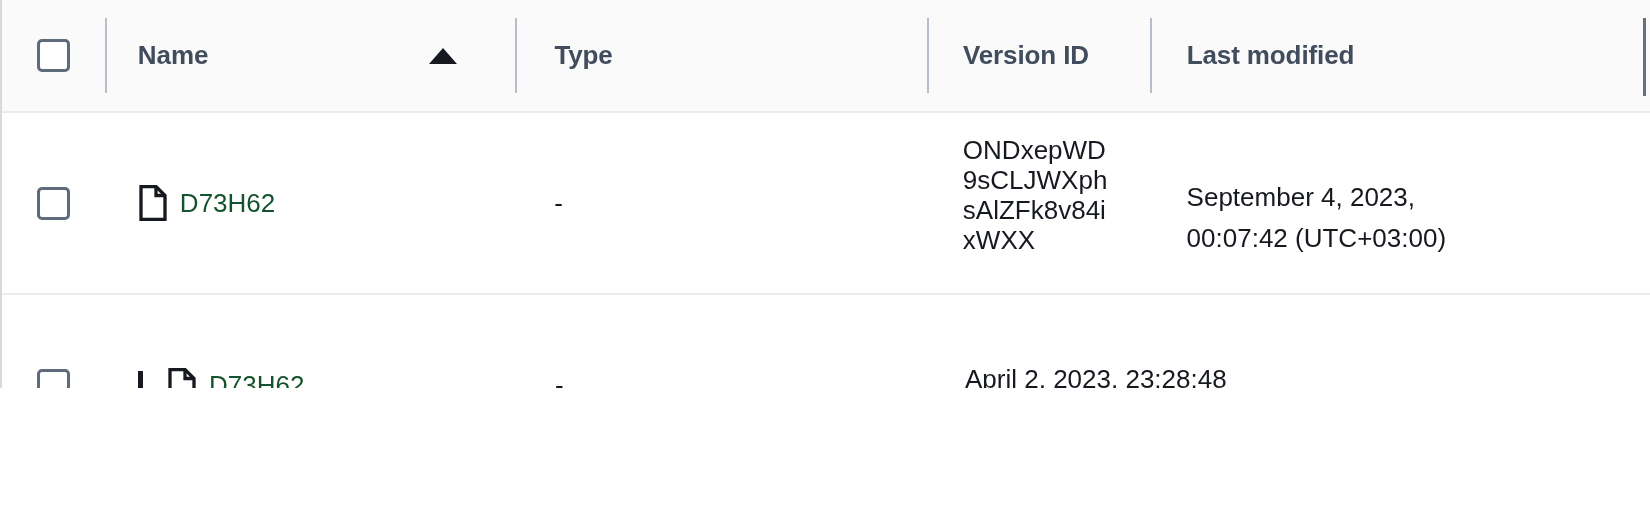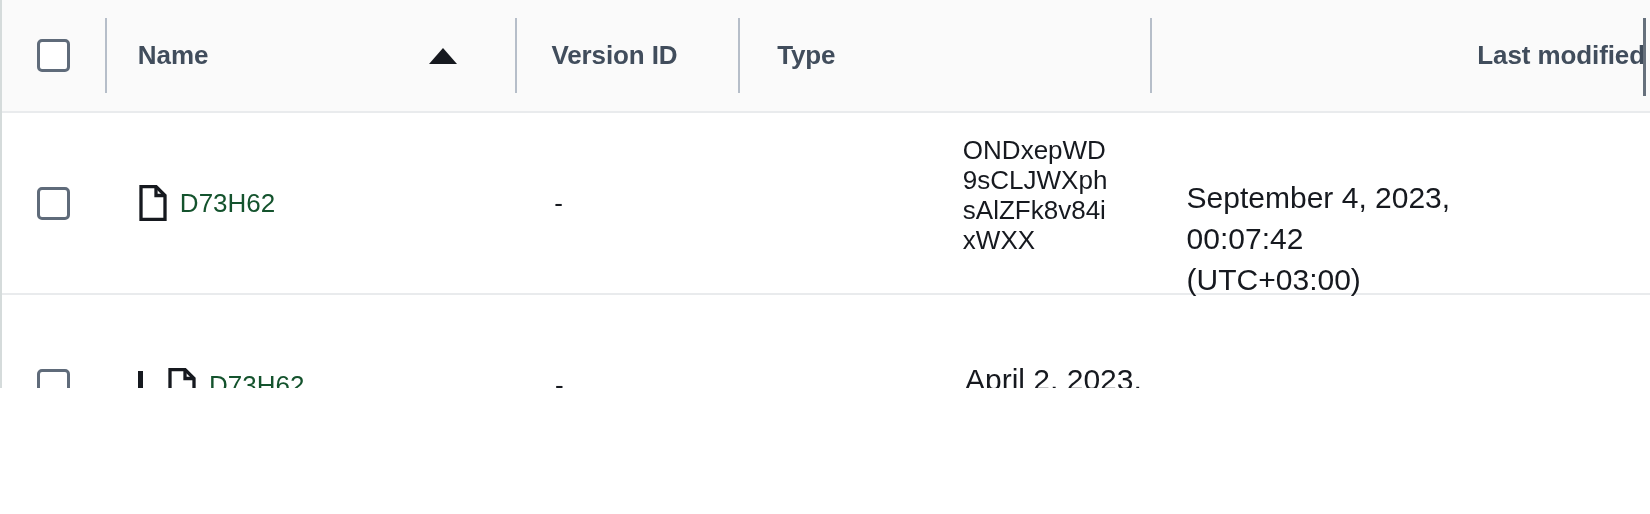--- a/index.html
+++ b/index.html
@@ -48,21 +48,21 @@
     top: 18px;
     bottom: 18px;
     width: 2px;
     background: #b6bec9;
   }
 
   .th-check   { width: 103px; justify-content: center; }
   .th-name    { width: 411px; padding-left: 33px; justify-content: space-between; padding-right: 20px; }
   .th-type    { width: 412px; padding-left: 39px; }
   .th-version { width: 223px; padding-left: 36px; }
-  .th-modify  { width: 496px; padding-left: 37px; justify-content: flex-end; }
+  .th-modify  { width: 496px; padding-left: 37px; }
   .th-end     { width: 5px; }
 
   .sort-arrow {
     width: 0;
     height: 0;
     border-left: 14px solid transparent;
     border-right: 14px solid transparent;
     border-bottom: 16px solid #16191f;
     margin-right: 38px;
   }
@@ -144,21 +144,21 @@
     width: 155px;
     font-size: 26px;
     line-height: 30px;
     color: #16191f;
     word-break: break-all;
     overflow-wrap: anywhere;
   }
 
   .modified-text {
     width: 290px;
-    font-size: 30px;
+    font-size: 26px;
     line-height: 41px;
     color: #16191f;
   }
 
   
   .edge-divider {
     position: absolute;
     right: 4px;
     top: 18px;
     height: 78px;
@@ -175,26 +175,26 @@
 
     <div class="th th-check">
       <span class="checkbox"></span>
     </div>
 
     <div class="th th-name th-divider">
       <span>Name</span>
       <span class="sort-arrow"></span>
     </div>
 
+    <div class="th th-type th-divider">
+      <span>Type</span>
+    </div>
+
     <div class="th th-version th-divider">
       <span>Version ID</span>
-    </div>
-
-    <div class="th th-type th-divider">
-      <span>Type</span>
     </div>
 
     <div class="th th-modify th-divider">
       <span>Last modified</span>
     </div>
 
     <div class="th th-end"></div>
 
     <div class="edge-divider"></div>
   </div>

